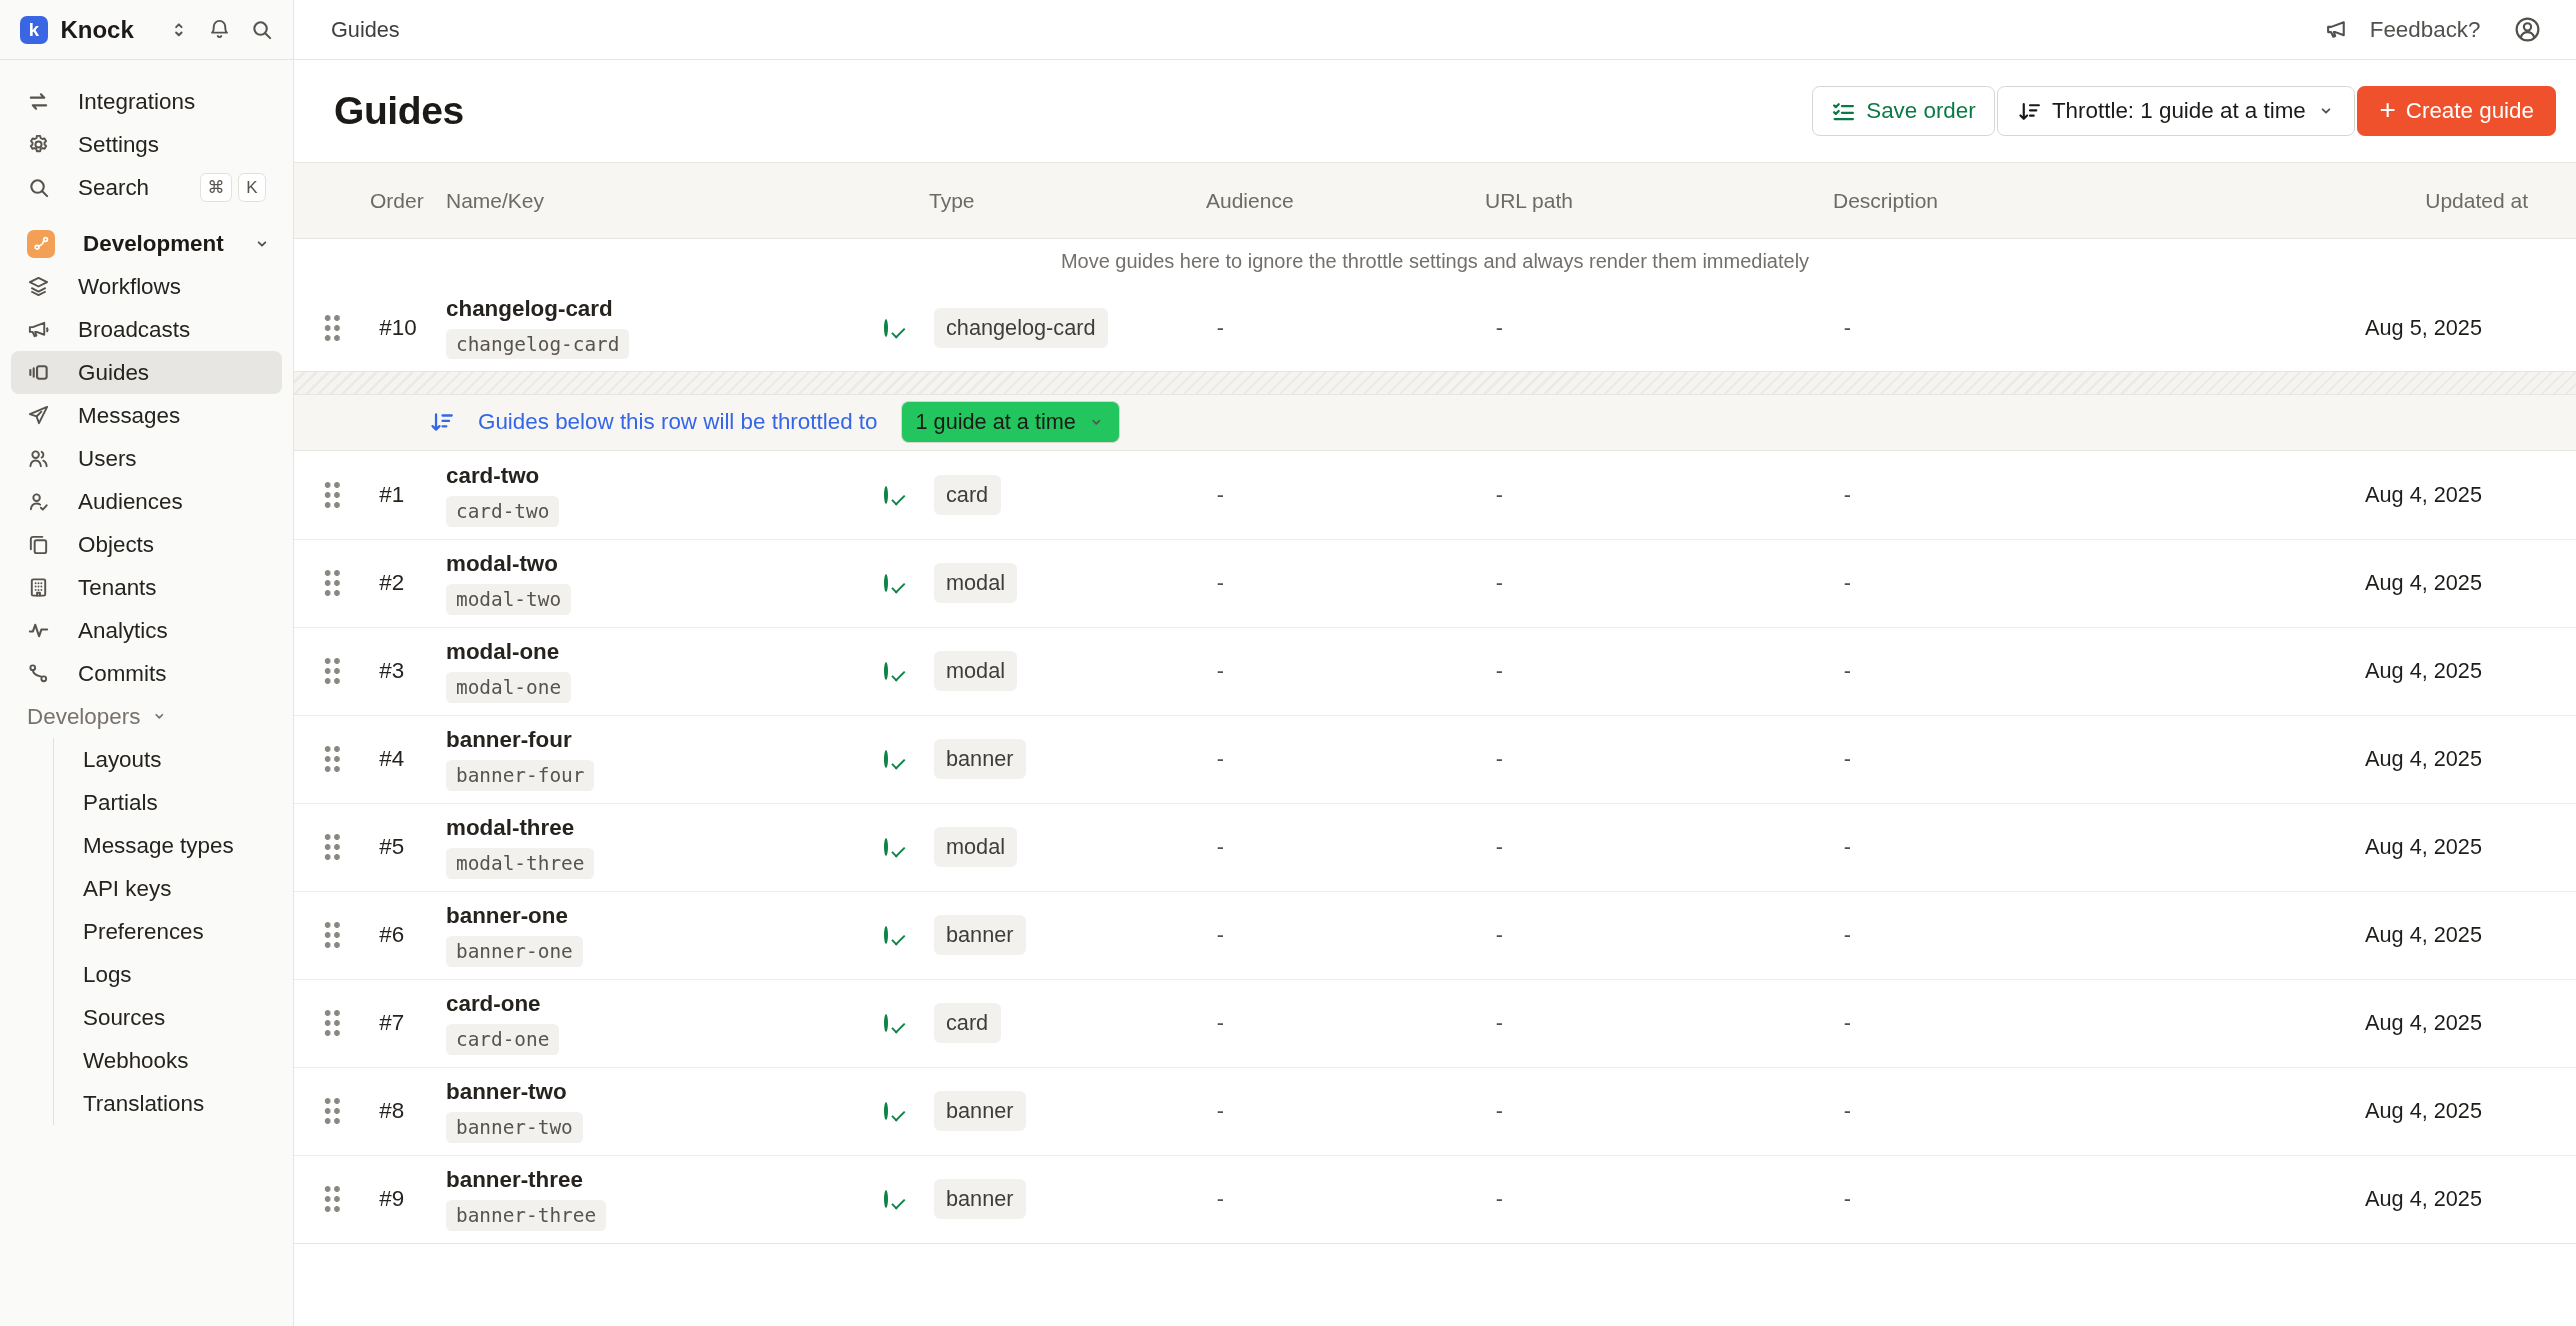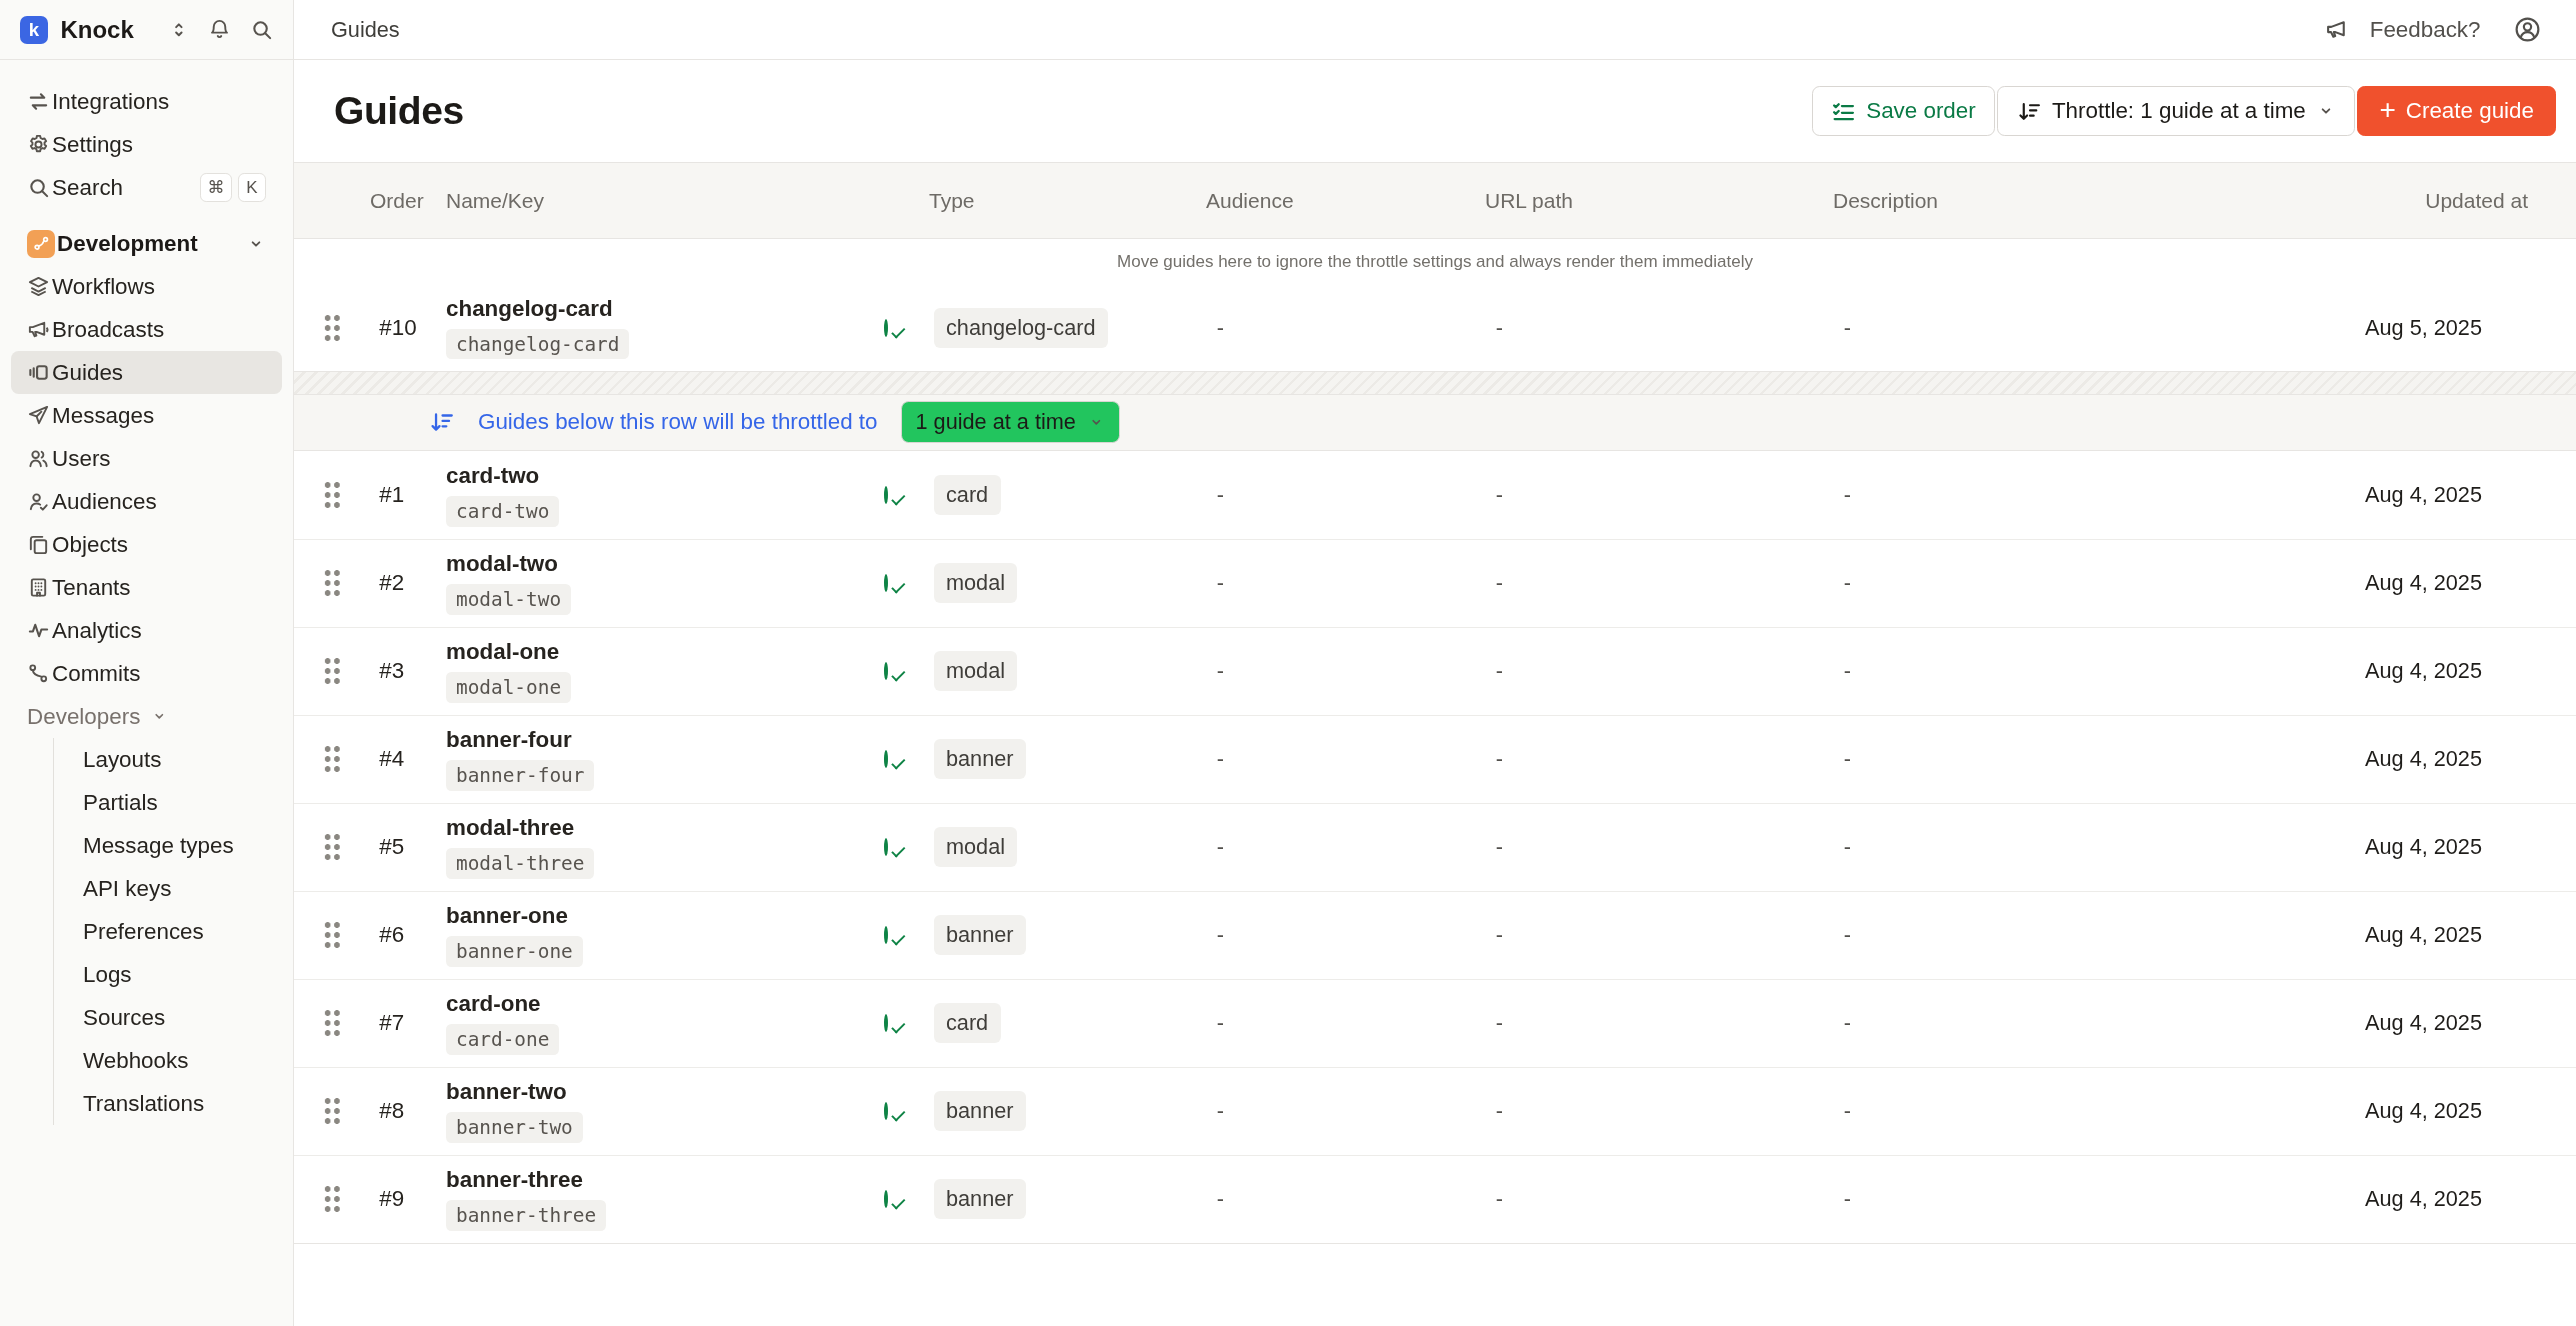--- a/index.html
+++ b/index.html
@@ -24,21 +24,21 @@
     width:28px; height:28px; border-radius:7px; background:#3B66E3;
     color:#fff; font-size:18.6px; font-weight:600;
     display:flex; align-items:center; justify-content:center;
   }
   .sb-title { font-size:24px; font-weight:700; color:#1C1917; flex:0 0 auto; }
   .sb-header-icons { margin-left:auto; display:flex; align-items:center; gap:18.6px; color:#57534E; }
 
   .sb-nav { padding-top:20px; }
   .sb-item {
     height:43px; margin:0 10.8px; padding:0 16.3px; border-radius:7.7px;
-    display:flex; align-items:center; gap:2px;
+    display:flex; align-items:center; gap:28px;
     font-size:22.4px; color:#26231F; cursor:pointer;
   }
   .sb-item .ic { color:#57534E; width:23px; height:23px; flex:0 0 23px; }
   .sb-item.active { background:#E8E6E2; }
   .sb-item .trail { margin-left:auto; display:flex; align-items:center; gap:6.2px; }
   .kbd {
     min-width:28px; height:29px; padding:0 6.2px; background:#fff;
     border:0.8px solid #E3E1DD; border-radius:6.2px; color:#57534E;
     font-size:17px; display:flex; align-items:center; justify-content:center;
   }
@@ -88,21 +88,21 @@
     align-items:center;
   }
   .thead {
     height:77px; background:#F7F6F3;
     border-top:0.8px solid #E7E5E2; border-bottom:0.8px solid #E7E5E2;
     font-size:21px; color:#6E6B66;
   }
   .th-right { text-align:right; padding-right:48px; }
 
   .hint-row { height:45px; display:flex; align-items:center; justify-content:center;
-    font-size:17px; color:#73706B; }
+    font-size:20px; color:#73706B; }
 
   .trow { height:88px; background:#fff; }
   .trow + .trow { border-top:0.8px solid #EDECE9; }
   .rows-bottom { border-bottom:0.8px solid #E7E5E2; }
   .drag-wrap { display:flex; justify-content:center; cursor:grab; }
   .drag {
     width:18.6px; height:30px;
     background-image:radial-gradient(circle,#8A8781 2.6px,transparent 3.2px);
     background-size:9.3px 10px;
   }

